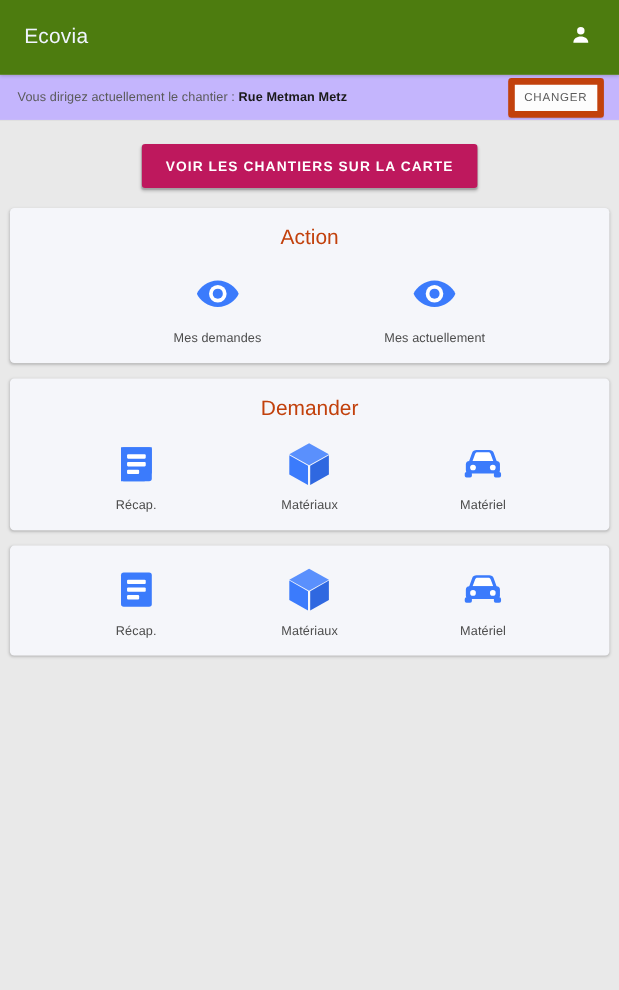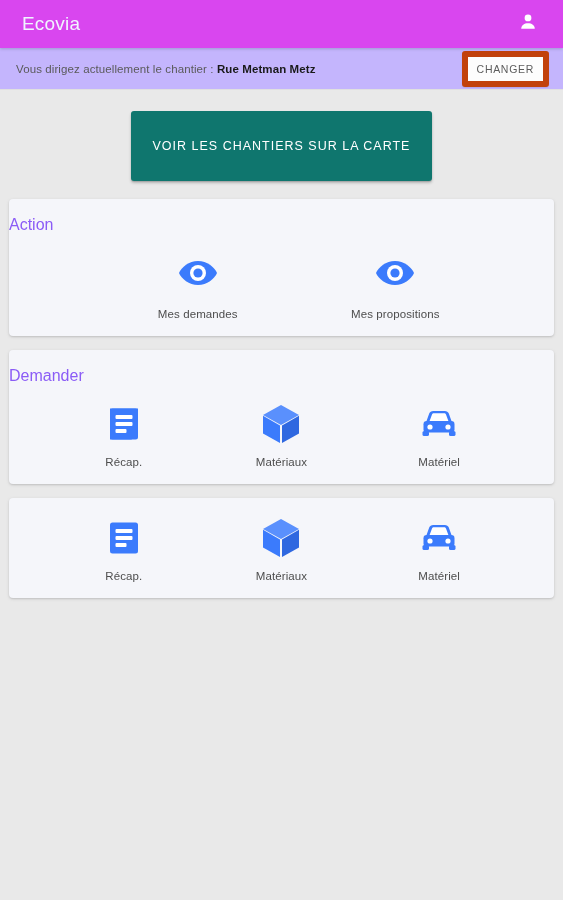--- a/index.html
+++ b/index.html
@@ -16,22 +16,22 @@
     position: relative;
     width: 563px;
     height: 900px;
     background: #e9e9e9;
     display: flex;
     flex-direction: column;
   }
 
   
   .appbar {
-    height: 48px;
-    background: #d946ef;
+    height: 68px;
+    background: #4d7c0f;
     display: flex;
     align-items: center;
     justify-content: space-between;
     padding: 0 18px 0 22px;
     flex: 0 0 auto;
     box-shadow: 0 1px 3px rgba(0,0,0,0.18);
     position: relative;
     z-index: 5;
   }
   .app-title {
@@ -85,49 +85,50 @@
   }
 
   
   .cta-wrap {
     display: flex;
     justify-content: center;
     padding: 21px 0 18px 0;
     flex: 0 0 auto;
   }
   .cta-btn {
-    background: #0f766e;
+    background: #be185d;
     color: #ffffff;
     border: none;
     border-radius: 3px;
-    padding: 28px 22px;
+    padding: 13px 22px;
     font-size: 12.5px;
     letter-spacing: 1px;
-    font-weight: 400;
+    font-weight: 700;
     cursor: pointer;
     font-family: "Liberation Sans", sans-serif;
     box-shadow: 0 2px 3px rgba(0,0,0,0.22), 0 1px 1px rgba(0,0,0,0.12);
   }
 
   
   .cards {
     padding: 0 9px;
     display: flex;
     flex-direction: column;
     gap: 14px;
   }
   .card {
     background: #f5f6fa;
     border-radius: 4px;
     box-shadow: 0 1px 2px rgba(0,0,0,0.13), 0 1px 4px rgba(0,0,0,0.07);
     padding: 17px 0 16px 0;
   }
   .card-title {
-    font-size: 16px;
-    color: #8b5cf6;
+    text-align: center;
+    font-size: 19px;
+    color: #c2410c;
     font-weight: 400;
     margin-bottom: 16px;
   }
   .card-items {
     display: flex;
     justify-content: space-around;
     align-items: flex-start;
   }
   .card-items.two { padding: 0 60px; margin-left: 30px; }
   .card-items.three { padding: 0 36px; }
@@ -203,21 +204,21 @@
         </div>
 
         <div class="tile eye">
           <div class="tile-icon">
             <svg width="40" height="28" viewBox="0 0 40 28" aria-hidden="true">
               <path d="M20 2C11 2 3.4 8.2 1 14c2.4 5.8 10 12 19 12s16.6-6.2 19-12C36.6 8.2 29 2 20 2z" fill="#3b7bfc"></path>
               <circle cx="20" cy="14" r="8" fill="#ffffff"></circle>
               <circle cx="20" cy="14" r="4.6" fill="#3b7bfc"></circle>
             </svg>
           </div>
-          <div class="tile-label">Mes propositions</div>
+          <div class="tile-label">Mes actuellement</div>
         </div>
 
       </div>
     </div>
 
     <div class="card">
       <div class="card-title">Demander</div>
       <div class="card-items three">
 
         <div class="tile">

